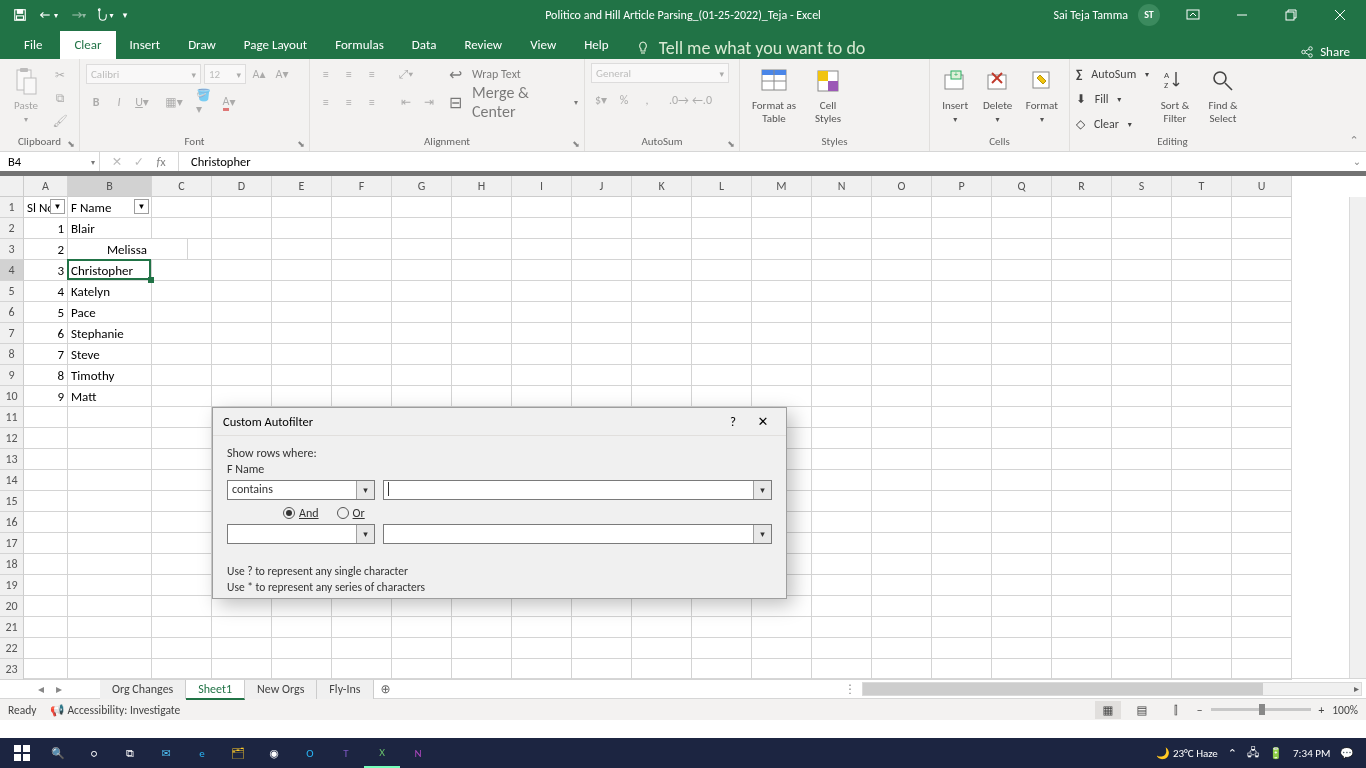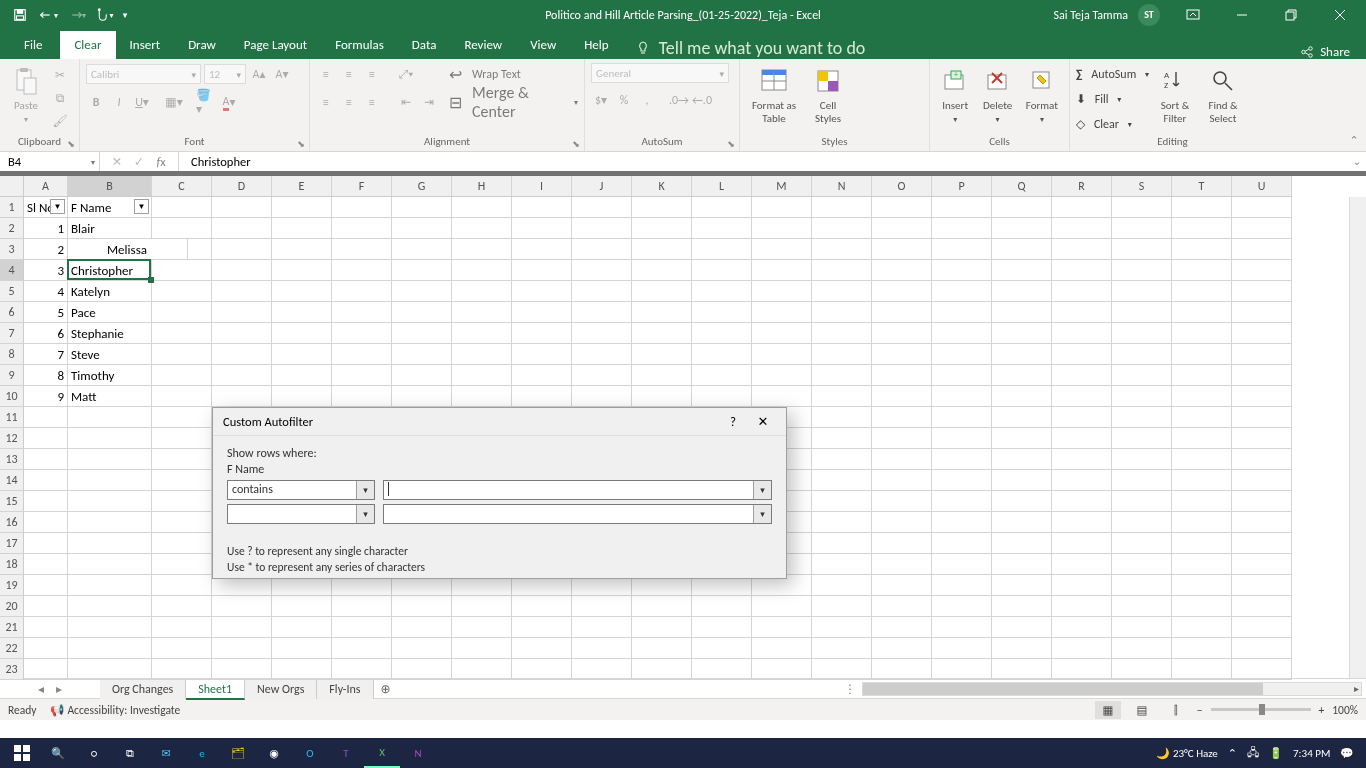--- a/index.html
+++ b/index.html
@@ -1015,20 +1015,30 @@
     <div class="dlg-label">Show rows where:</div>
     <div class="dlg-field">F Name</div>
     <div class="dlg-row">
       <div class="dlg-combobox" style="width:148px">
         <span>contains</span><span class="dd">▾</span>
       </div>
       <div class="dlg-combobox" style="flex:1">
         <span style="border-left:1px solid #333;height:14px;display:inline-block"></span><span class="dd">▾</span>
       </div>
     </div>
+    <div class="dlg-radio-row">
+      <label class="dlg-radio">
+          <span class="r checked"></span>
+          <u style="text-decoration:underline">And</u>
+        </label>
+      <label class="dlg-radio">
+          <span class="r"></span>
+          <u style="text-decoration:underline">Or</u>
+        </label>
+    </div>
     <div class="dlg-row">
       <div class="dlg-combobox" style="width:148px">
         <span></span><span class="dd">▾</span>
       </div>
       <div class="dlg-combobox" style="flex:1">
         <span></span><span class="dd">▾</span>
       </div>
     </div>
     <div class="dlg-hint">Use ? to represent any single character</div>
     <div class="dlg-hint" style="margin-top:2px">Use * to represent any series of characters</div>

